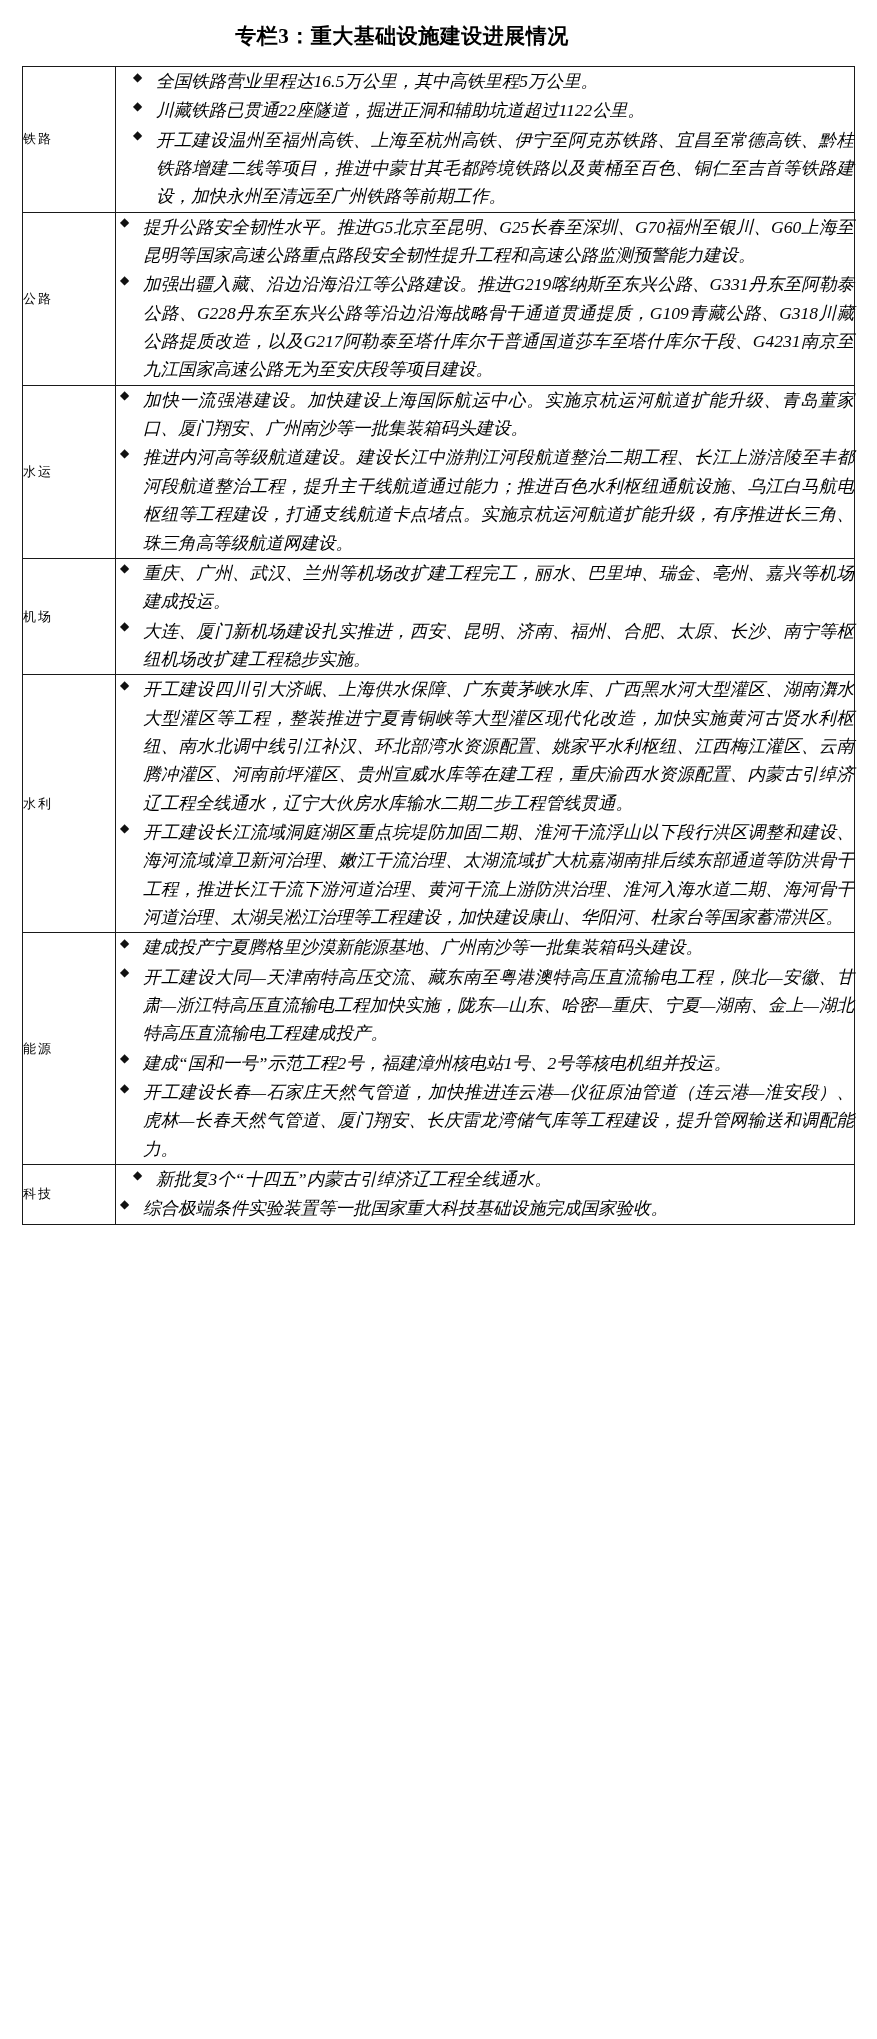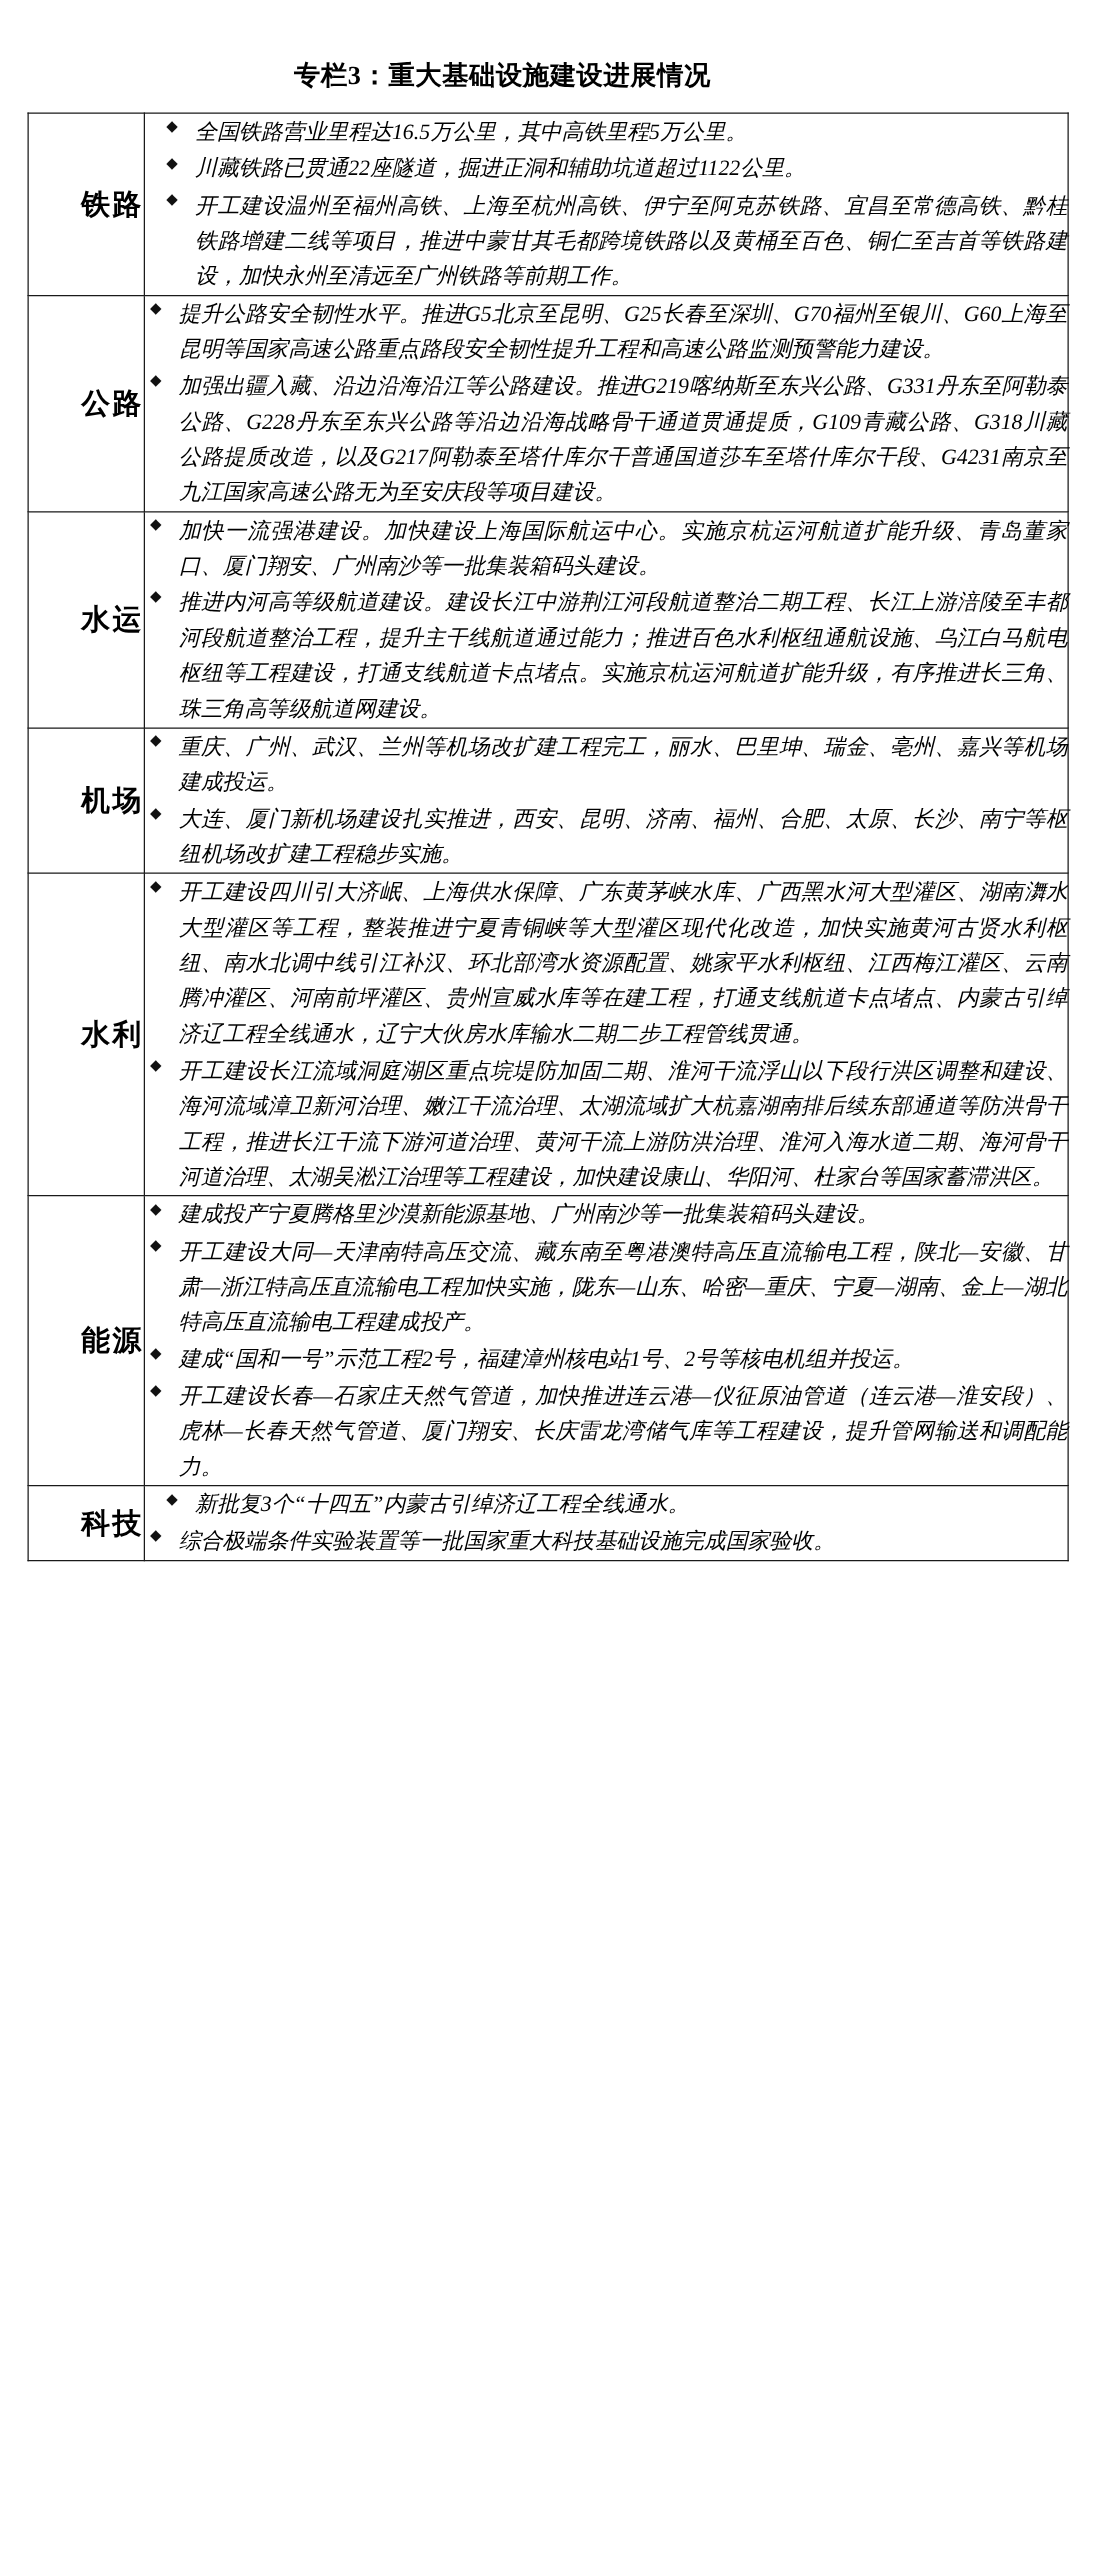--- a/index.html
+++ b/index.html
@@ -9,21 +9,20 @@
   }
   body {
     width: 877px;
     font-family: "Liberation Serif", "DejaVu Serif", serif;
     color: #000000;
   }
   .page {
     width: 804px;
     box-sizing: border-box;
     padding: 18px 22px 24px 22px;
-    margin-top: 24px;
   }
   .doc-title {
     text-align: center;
     font-size: 21px;
     font-weight: bold;
     letter-spacing: 0.5px;
     margin: 4px 0 16px 0;
     font-family: "Liberation Serif", "DejaVu Serif", serif;
   }
   table.tbl {
@@ -31,23 +30,23 @@
     border-collapse: collapse;
     table-layout: fixed;
   }
   table.tbl td {
     border: 1px solid #1a1a1a;
     vertical-align: middle;
     padding: 0;
   }
   td.cat {
     width: 92px;
-    text-align: right;
-    font-size: 23px;
-    font-weight: bold;
+    text-align: left;
+    font-size: 13px;
+    font-weight: normal;
     letter-spacing: 2px;
   }
   td.body {
     padding: 9px 12px 10px 8px;
     vertical-align: top;
   }
   ul.items {
     list-style: none;
     margin: 0;
     padding: 0;
@@ -156,21 +155,21 @@
           </ul>
         </td>
       </tr>
 
       <tr>
         <td class="cat">水利</td>
         <td class="body">
           <ul class="items">
             <li>
               <span class="bullet">◆</span>
-              <span class="txt">开工建设四川引大济岷、上海供水保障、广东黄茅峡水库、广西黑水河大型灌区、湖南㵲水大型灌区等工程，整装推进宁夏青铜峡等大型灌区现代化改造，加快实施黄河古贤水利枢纽、南水北调中线引江补汉、环北部湾水资源配置、姚家平水利枢纽、江西梅江灌区、云南腾冲灌区、河南前坪灌区、贵州宣威水库等在建工程，打通支线航道卡点堵点、内蒙古引绰济辽工程全线通水，辽宁大伙房水库输水二期二步工程管线贯通。</span>
+              <span class="txt">开工建设四川引大济岷、上海供水保障、广东黄茅峡水库、广西黑水河大型灌区、湖南㵲水大型灌区等工程，整装推进宁夏青铜峡等大型灌区现代化改造，加快实施黄河古贤水利枢纽、南水北调中线引江补汉、环北部湾水资源配置、姚家平水利枢纽、江西梅江灌区、云南腾冲灌区、河南前坪灌区、贵州宣威水库等在建工程，重庆渝西水资源配置、内蒙古引绰济辽工程全线通水，辽宁大伙房水库输水二期二步工程管线贯通。</span>
             </li>
             <li>
               <span class="bullet">◆</span>
               <span class="txt">开工建设长江流域洞庭湖区重点垸堤防加固二期、淮河干流浮山以下段行洪区调整和建设、海河流域漳卫新河治理、嫩江干流治理、太湖流域扩大杭嘉湖南排后续东部通道等防洪骨干工程，推进长江干流下游河道治理、黄河干流上游防洪治理、淮河入海水道二期、海河骨干河道治理、太湖吴淞江治理等工程建设，加快建设康山、华阳河、杜家台等国家蓄滞洪区。</span>
             </li>
           </ul>
         </td>
       </tr>
 
       <tr>

